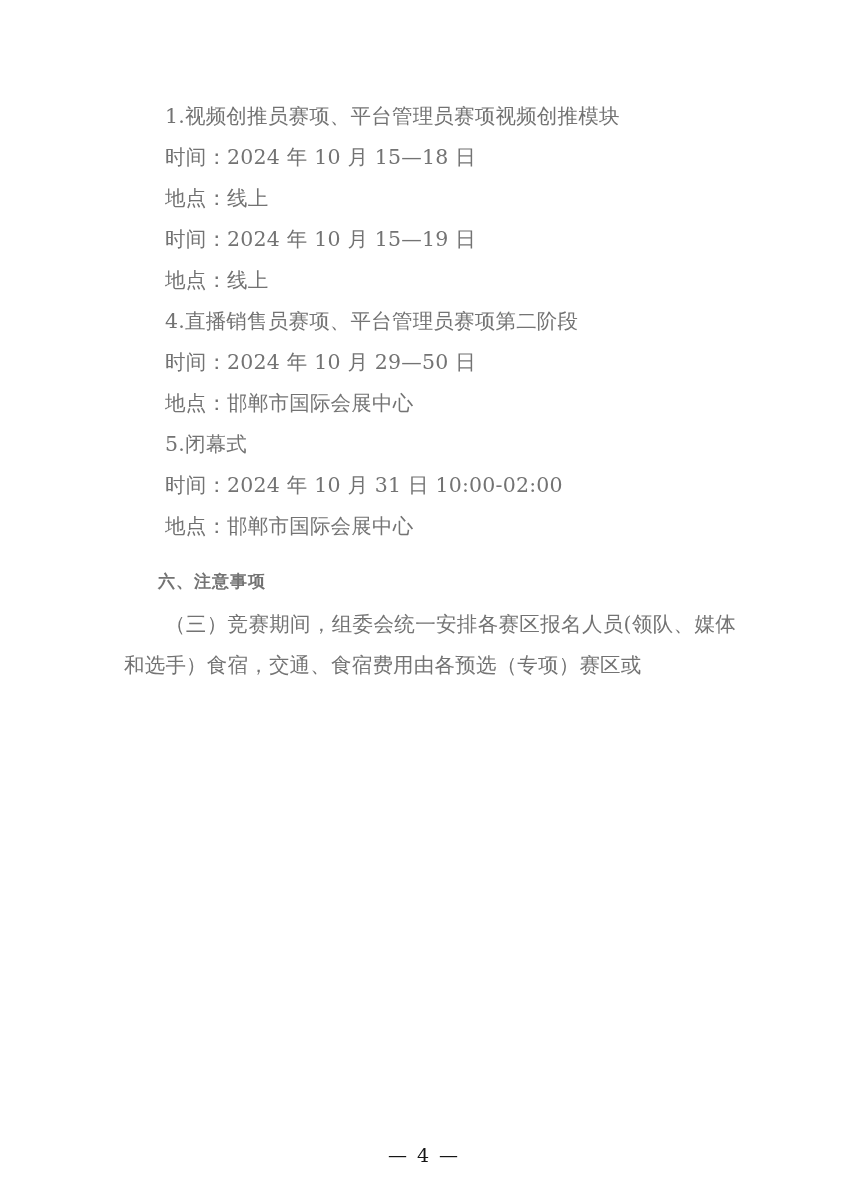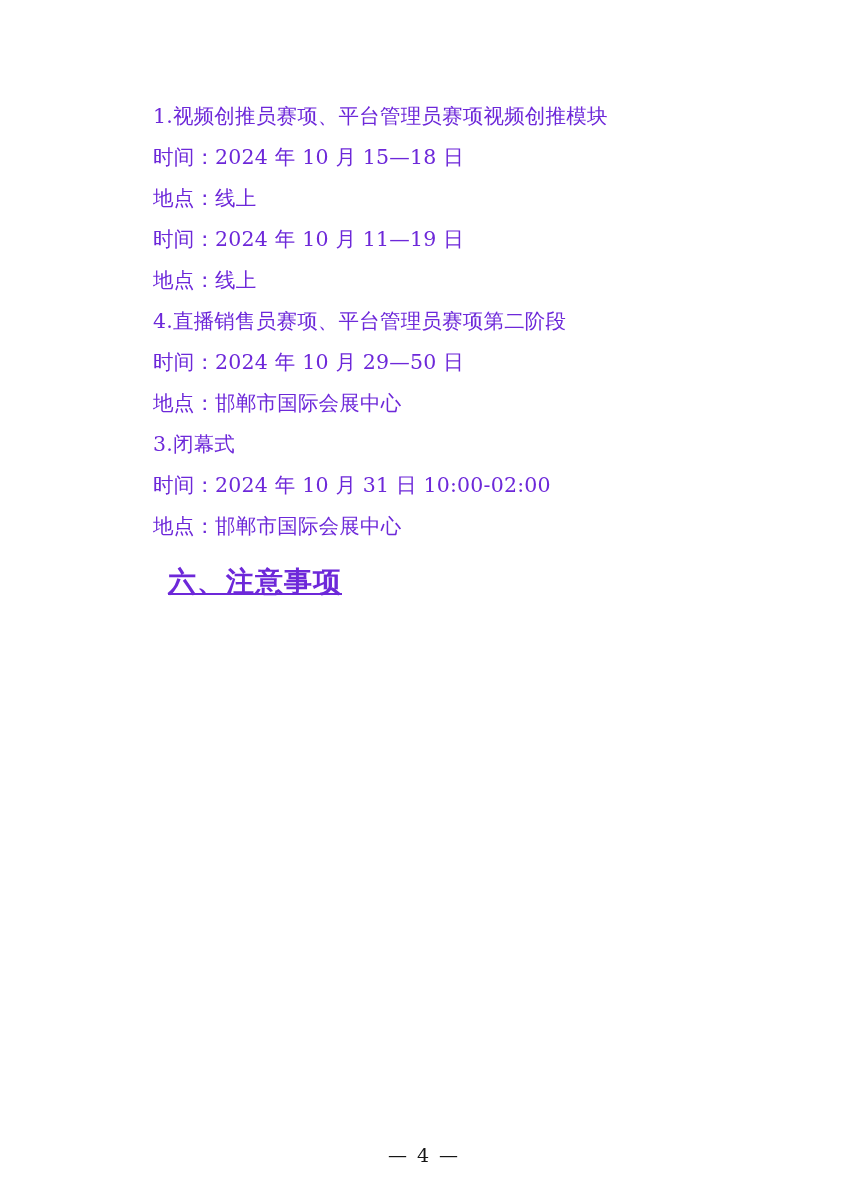--- a/index.html
+++ b/index.html
@@ -17,43 +17,43 @@
     position: relative;
     width: 848px;
     height: 1200px;
     box-sizing: border-box;
     padding: 96px 112px 60px 112px;
     background: #ffffff;
   }
   .doc-body {
     font-size: 20.5px;
     line-height: 41px;
-    color: #6d28d9;
+    color: #737373;
     letter-spacing: 0.2px;
+    margin-left: 12px;
   }
   .para {
     margin: 0;
     text-align: justify;
     text-justify: inter-ideograph;
   }
   .indent2 {
     text-indent: 2em;
   }
   .indent-sub {
     text-indent: 2em;
   }
   .section-heading {
     margin: 14px 0 2px 0;
     font-family: "DejaVu Sans", "Liberation Sans", sans-serif;
     font-weight: bold;
-    font-size: 28px;
+    font-size: 17px;
     line-height: 41px;
     text-indent: 2em;
     letter-spacing: 1px;
-    text-decoration: underline;
   }
   .page-number {
     position: absolute;
     left: 0;
     right: 0;
     bottom: 34px;
     text-align: center;
     font-size: 19px;
     font-family: "DejaVu Serif", "Liberation Serif", serif;
     color: #151515;
@@ -63,30 +63,31 @@
 </head>
 <body>
 
 <div class="page">
   <div class="doc-body">
 
     <p class="para indent2">1.视频创推员赛项、平台管理员赛项视频创推模块</p>
     <p class="para indent2">时间：2024 年 10 月 15—18 日</p>
     <p class="para indent2">地点：线上</p>
 
-    <p class="para indent2">时间：2024 年 10 月 11—19 日</p>
+    <p class="para indent2">时间：2024 年 10 月 15—19 日</p>
     <p class="para indent2">地点：线上</p>
 
     <p class="para indent2">4.直播销售员赛项、平台管理员赛项第二阶段</p>
     <p class="para indent2">时间：2024 年 10 月 29—50 日</p>
     <p class="para indent2">地点：邯郸市国际会展中心</p>
 
-    <p class="para indent2">3.闭幕式</p>
+    <p class="para indent2">5.闭幕式</p>
     <p class="para indent2">时间：2024 年 10 月 31 日 10:00-02:00</p>
     <p class="para indent2">地点：邯郸市国际会展中心</p>
 
     <p class="section-heading">六、注意事项</p>
 
+    <p class="para indent-sub">（三）竞赛期间，组委会统一安排各赛区报名人员(领队、媒体和选手）食宿，交通、食宿费用由各预选（专项）赛区或</p>
 
   </div>
 
   <div class="page-number">— 4 —</div>
 </div>
 
 </body></html>

